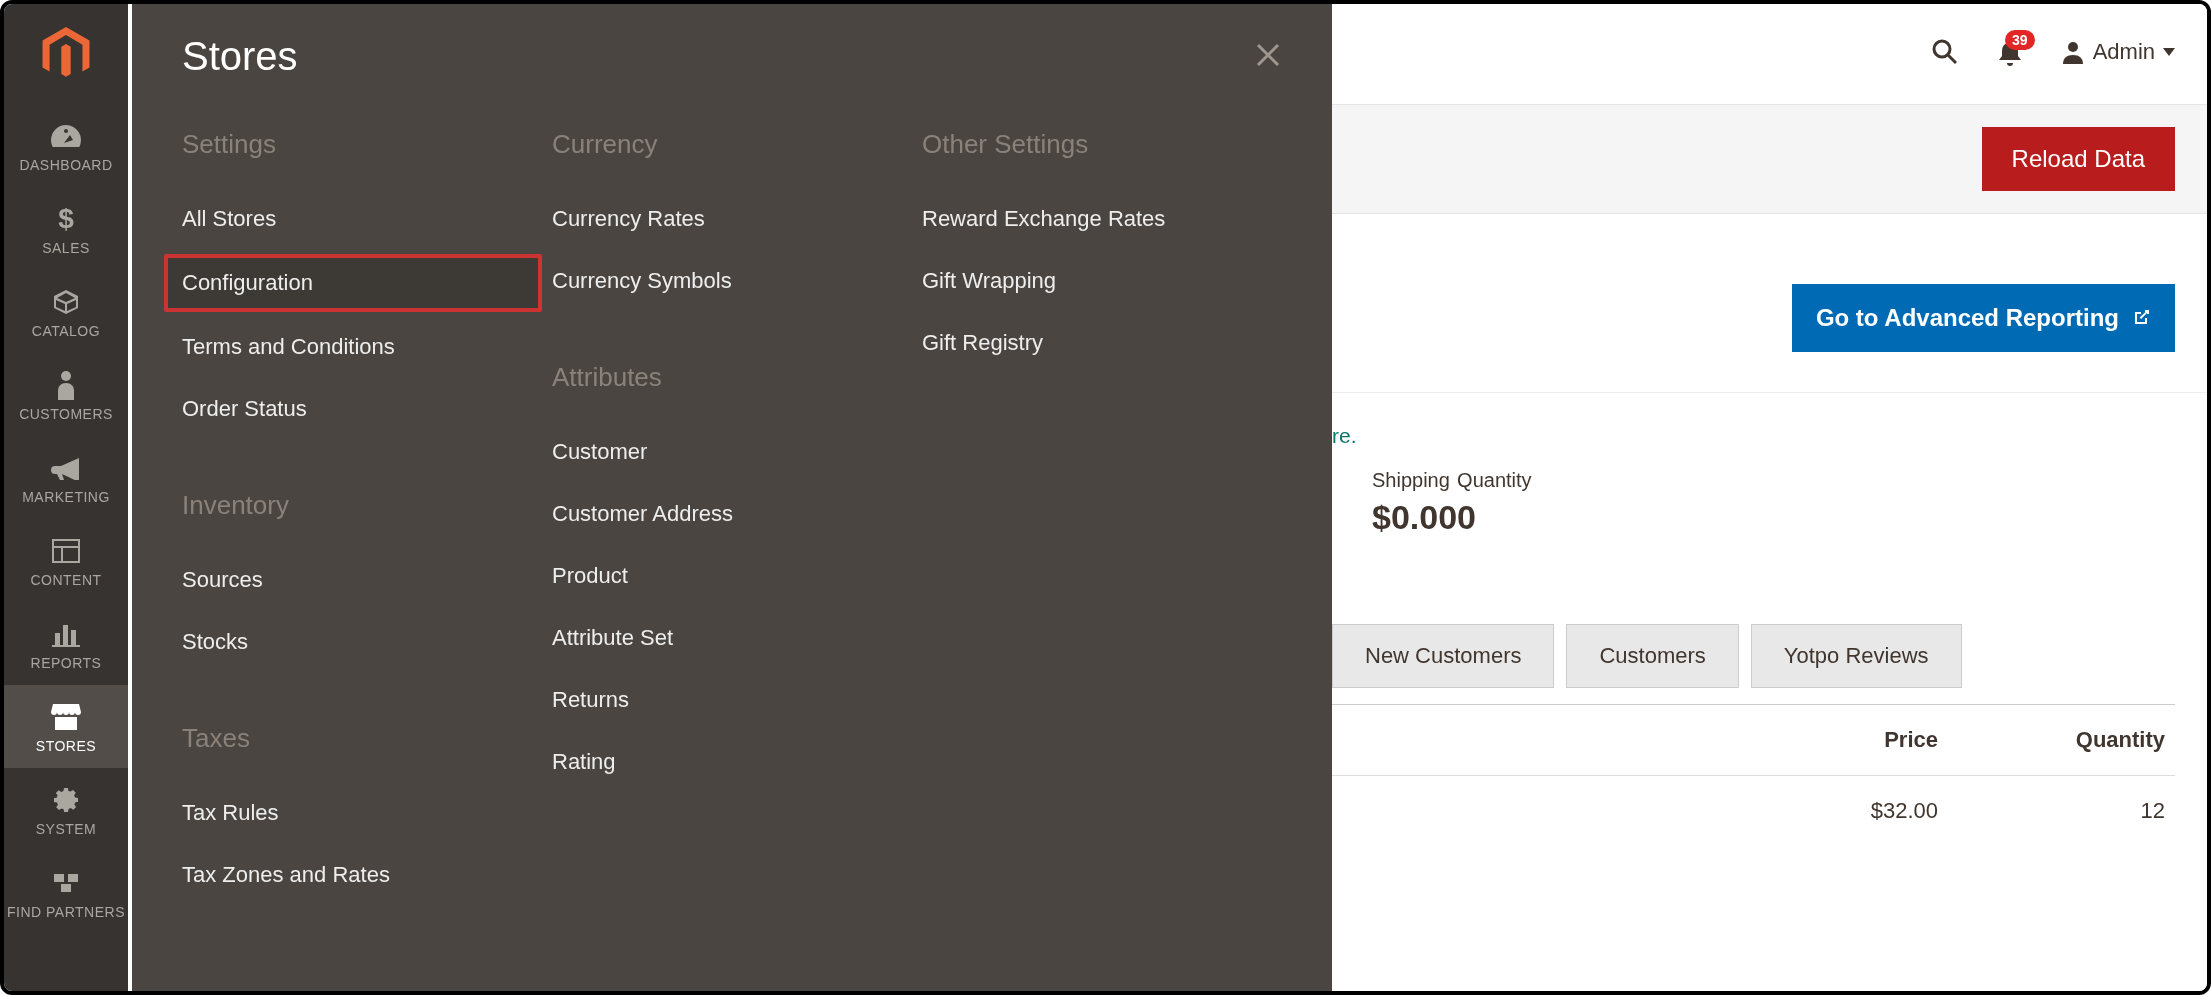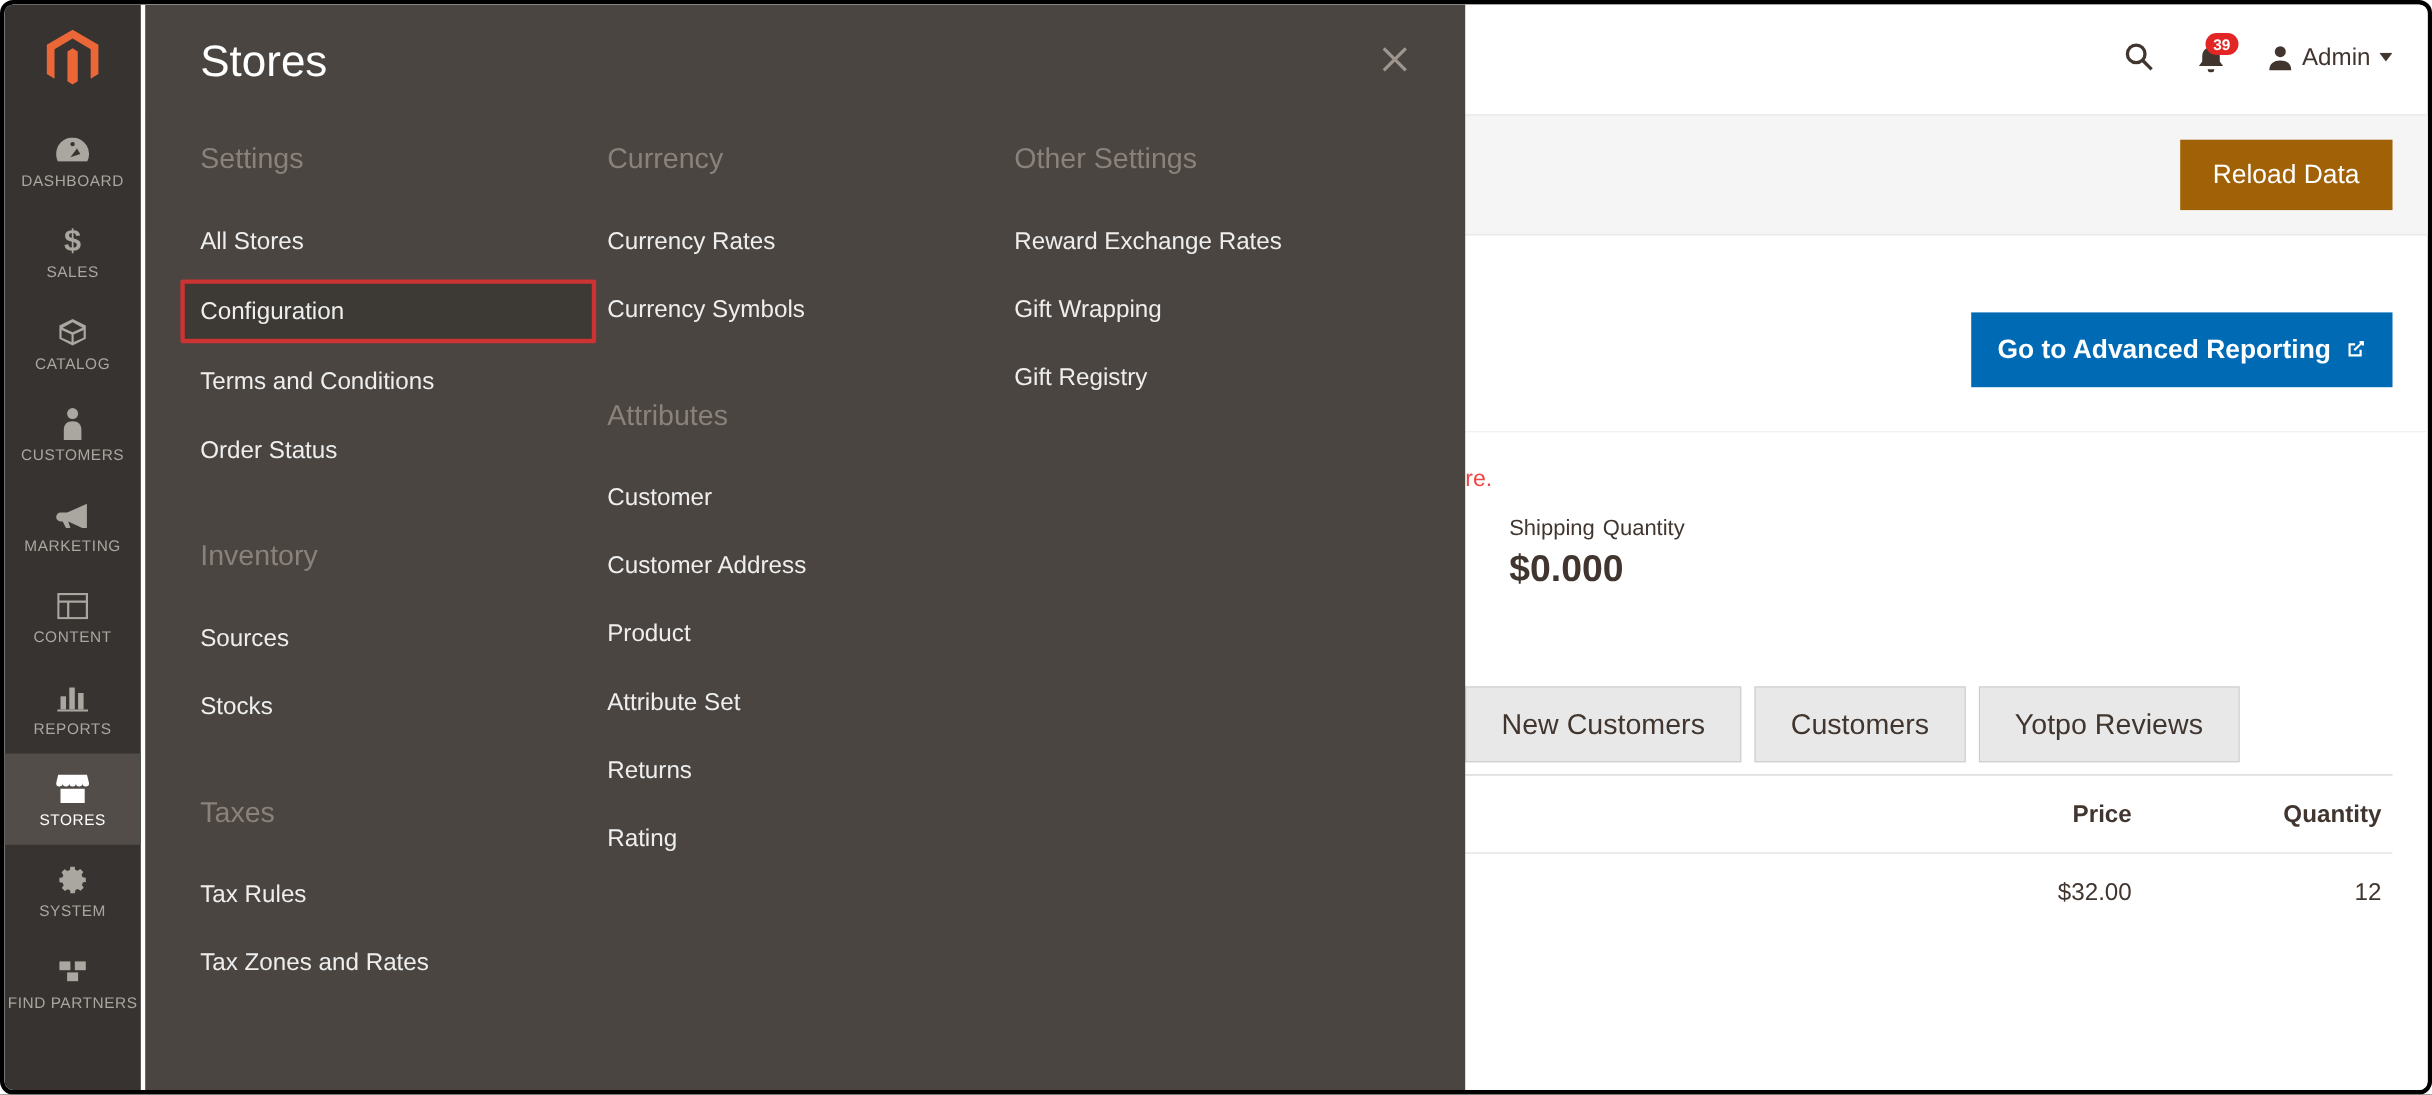--- a/index.html
+++ b/index.html
@@ -126,21 +126,21 @@
     height:110px;
     background:#f5f5f5;
     border-top:1px solid #e5e5e5;
     border-bottom:1px solid #e5e5e5;
     display:flex;
     align-items:center;
     justify-content:flex-end;
     padding-right:32px;
   }
   .btn-orange {
-    background:#a16207;
+    background:#b91c1c;
     color:#fff;
     border:none;
     font-size:24px;
     padding:18px 30px;
     cursor:pointer;
   }
   .adv-row {
     position:absolute;
     top:250px; left:0; right:0;
     padding: 30px 32px 40px;
@@ -158,42 +158,42 @@
     padding:20px 24px;
     cursor:pointer;
     display:flex;
     align-items:center;
     gap:12px;
     font-weight:600;
   }
   .link-frag {
     position:absolute;
     top:420px; left:1200px;
-    color:#ef4444;
+    color:#0f766e;
     font-size:21px;
   }
   .metrics {
     position:absolute;
     top:465px; left:1200px; right:32px;
     display:flex;
     padding-left:40px;
   }
   .metric .mlabel { color:#41362f; font-size:20px; margin-bottom:6px;}
   .metric .mval { color:#41362f; font-size:34px; font-weight:600;}
   .tabs {
     position:absolute;
     top:620px; left:1200px;
     display:flex;
     gap:12px;
   }
   .tab {
     background:#e8e8e8;
     border:1px solid #ccc;
     padding:18px 32px;
-    font-size:26px;
+    font-size:22px;
     color:#41362f;
     cursor:pointer;
   }
   .tbl {
     position:absolute;
     top:700px; left:1200px; right:32px;
     border-top:1px solid #ccc;
   }
   .tbl-head, .tbl-row {
     display:flex;

